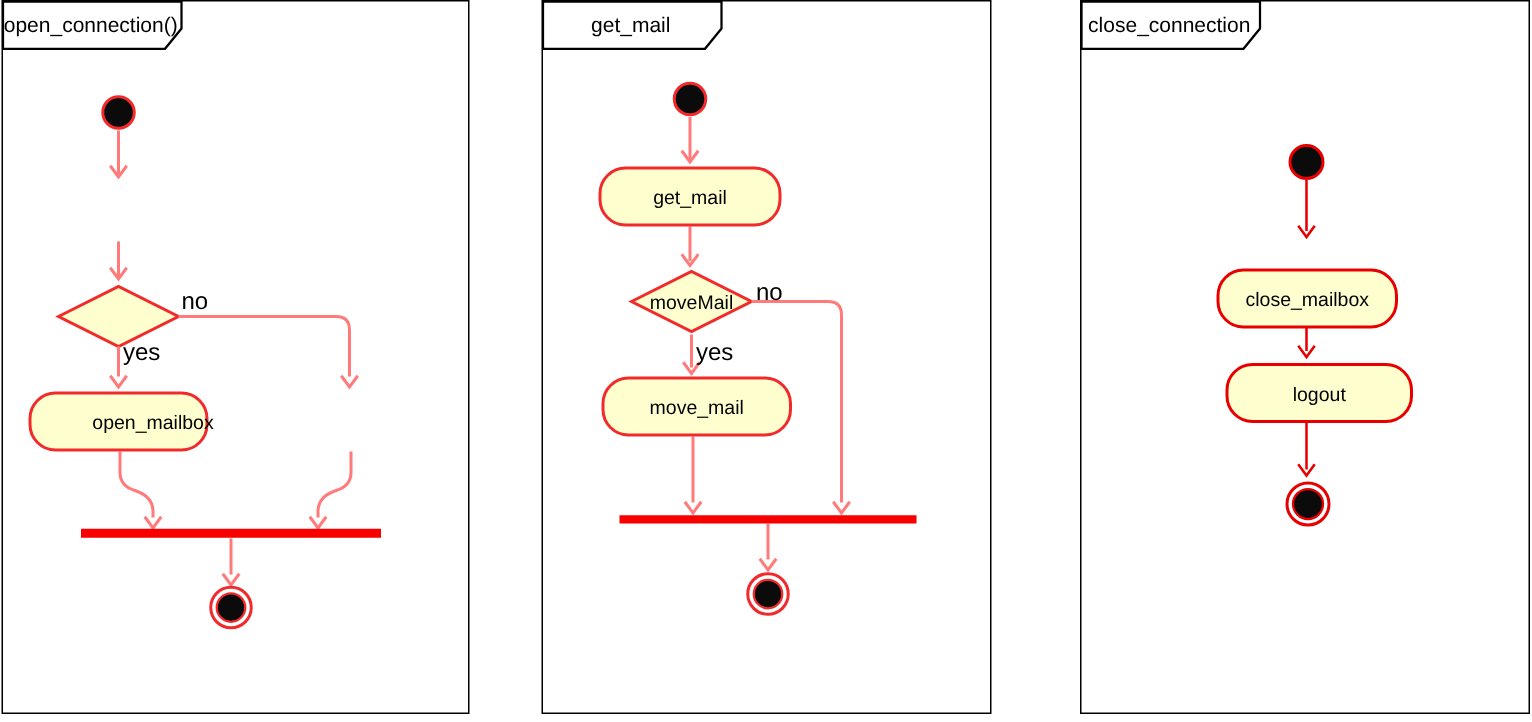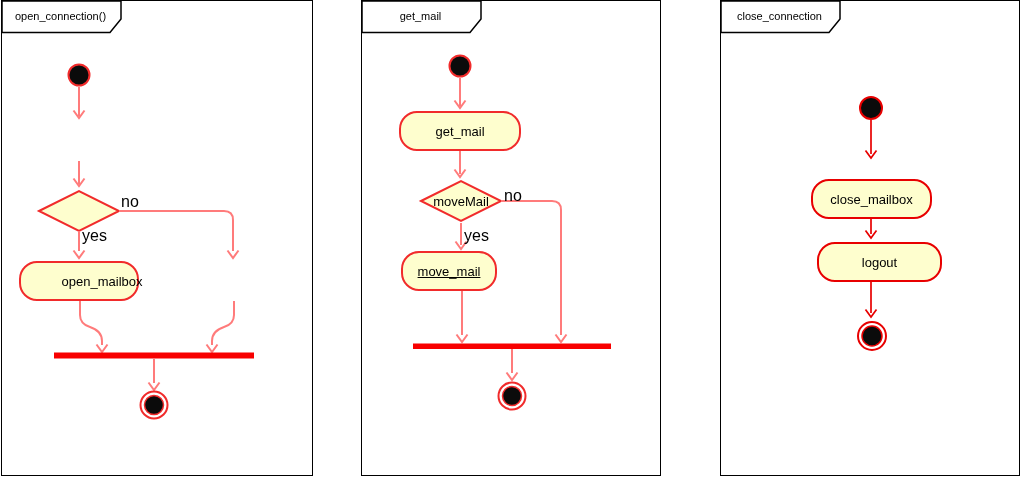--- a/index.html
+++ b/index.html
@@ -8,21 +8,21 @@
     font-family:"Liberation Sans",sans-serif;color:#000;overflow:hidden;
   }
   .frame{
     position:absolute;top:0;height:476px;border:1.5px solid var(--frame-border,#000);
     background:#fff;box-sizing:border-box;
   }
   .tab-shape{position:absolute;left:-1.5px;top:-1.5px;}
   .tab-label{
     position:absolute;left:0;top:0;width:117px;height:30px;
     display:flex;align-items:center;justify-content:center;
-    font-size:11px;white-space:nowrap;
+    font-size:14px;white-space:nowrap;
   }
   .layer{position:absolute;left:0;top:0;}
   .activity{
     position:absolute;box-sizing:border-box;height:40px;
     background:var(--activity-fill,#FEFECE);
     border:2px solid var(--activity-border,#F12B2B);
     border-radius:18px;
     display:flex;align-items:center;justify-content:center;
     font-size:13px;white-space:nowrap;
   }
@@ -139,21 +139,21 @@
       <g>
         <circle cx="150" cy="395" r="13.5" fill="#ffffff" class="node-border"></circle>
         <circle cx="150" cy="395" r="9.5" fill="#0b0b0b" stroke="var(--activity-border,#F12B2B)" stroke-width="1.5"></circle>
       </g>
     </svg>
 
     <div class="activity" style="left:37px;top:110px;width:122px;">get_mail</div>
     <div class="diamond-label" style="left:49px;top:190px;">moveMail</div>
     <div class="guard" style="left:142px;top:186px;">no</div>
     <div class="guard" style="left:102px;top:226px;">yes</div>
-    <div class="activity" style="left:39px;top:250px;width:96px;text-decoration:underline;">move_mail</div>
+    <div class="activity" style="left:39px;top:250px;width:127px;">move_mail</div>
 
     <svg class="tab-shape" width="123" height="35" viewBox="0 0 123 35">
       <polygon points="1,1 120,1 120,19 109,32.5 1,32.5" fill="#ffffff" stroke="var(--frame-border,#000)" stroke-width="1.5"></polygon>
     </svg>
     <div class="tab-label">get_mail</div>
   </div>
 
   <div class="frame frame-3" style="left:720px;width:300px;">
     <svg class="layer" width="297" height="473" viewBox="0 0 297 473">
       <circle cx="150" cy="107" r="11" fill="#0b0b0b" class="node-border-strong"></circle>

